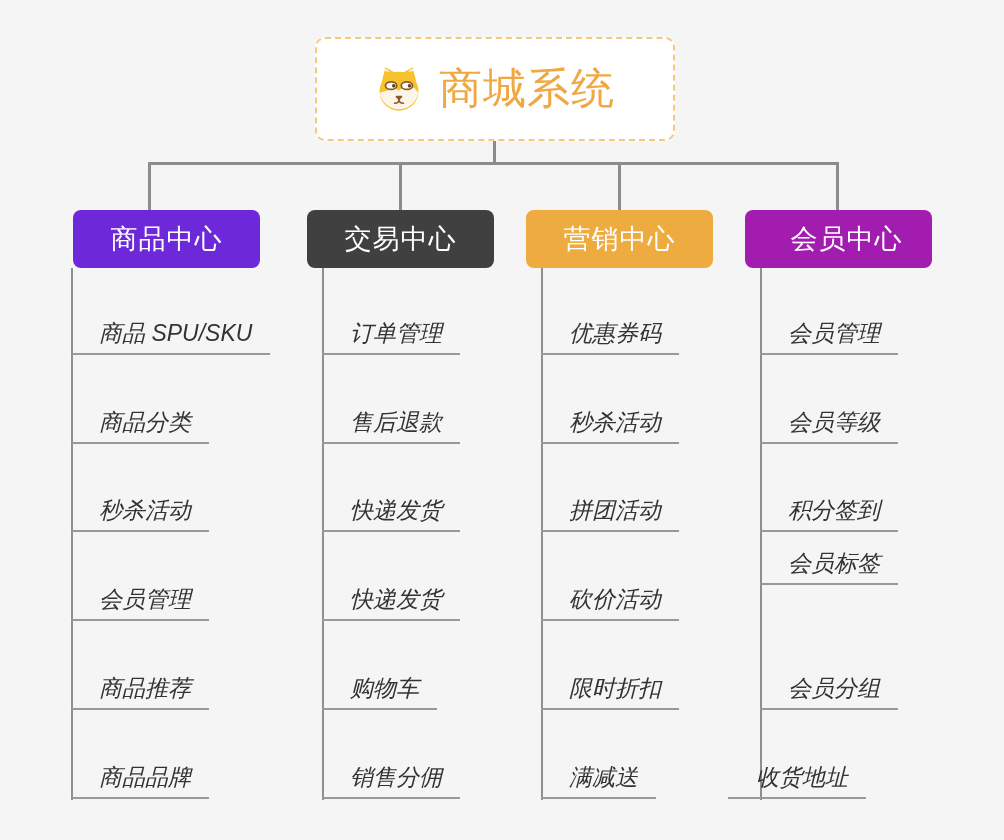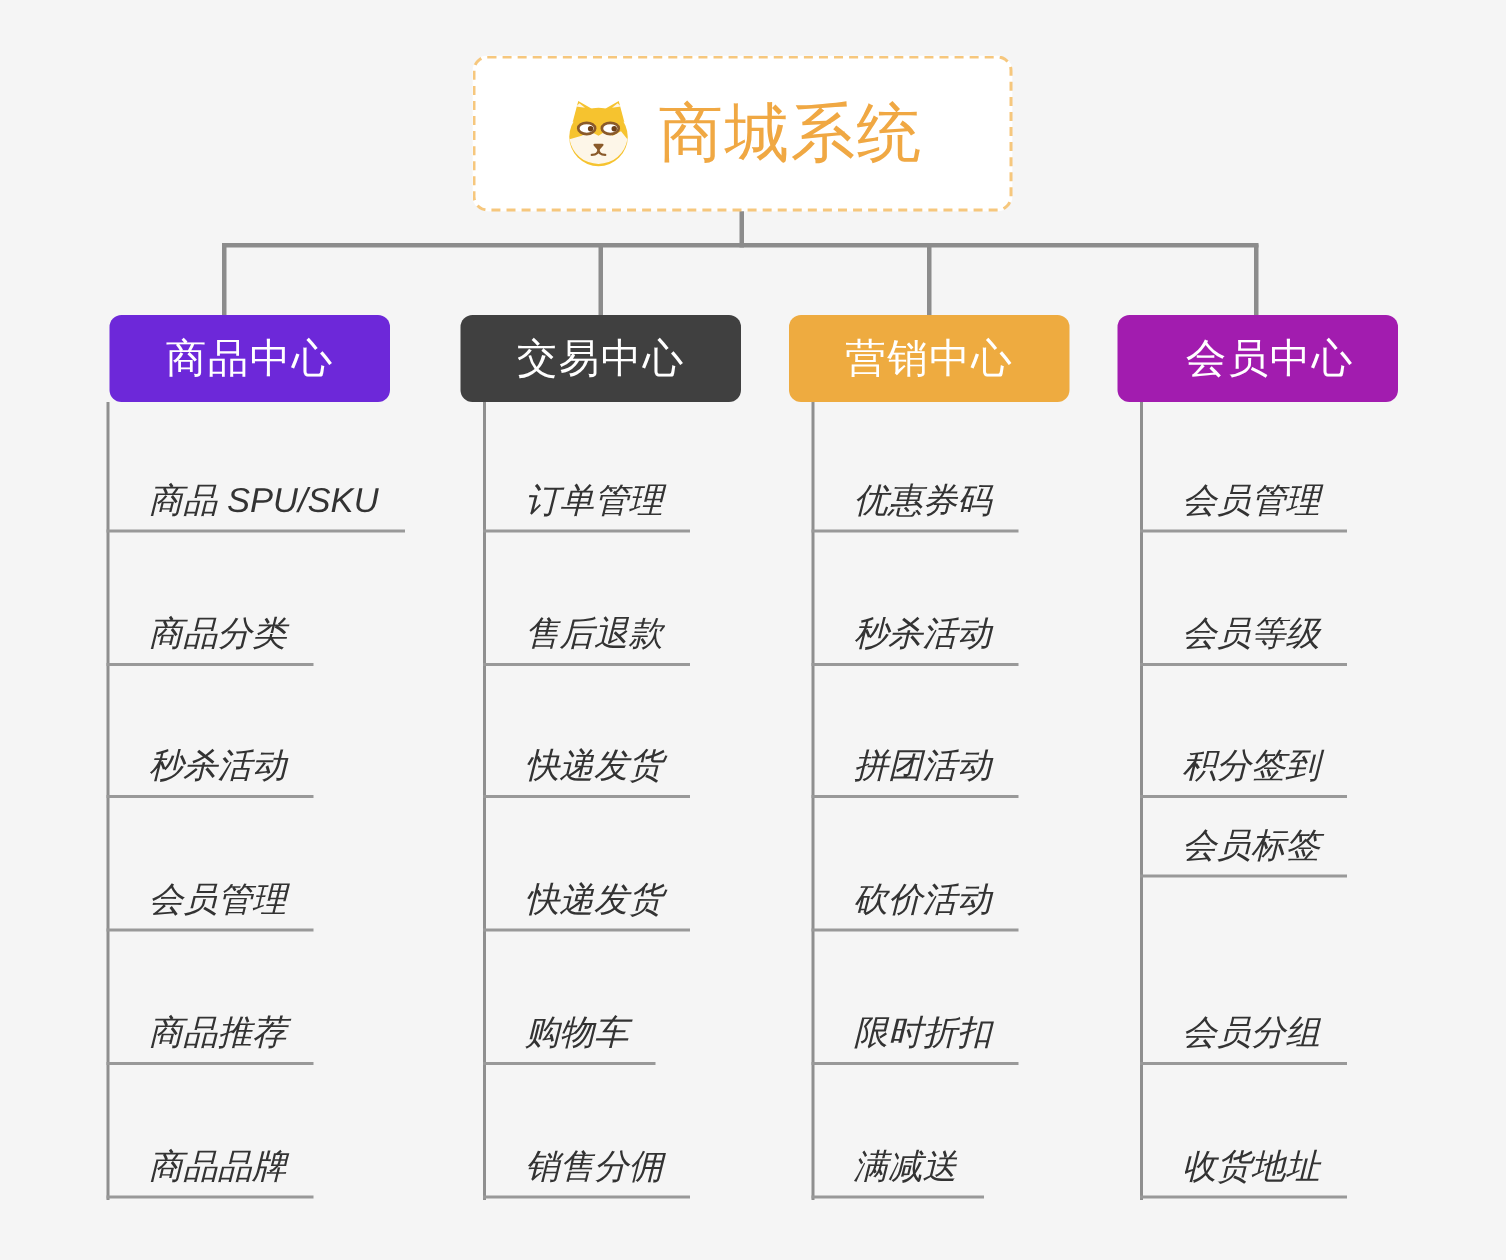--- a/index.html
+++ b/index.html
@@ -119,16 +119,16 @@
   </div>
 
   <div>
     <div class="branch-header" style="left: 745px; background: #a21caf; padding-left: 16px;">会员中心</div>
     <div class="branch-line" style="left:760px"></div>
     <div class="child" style="left:760px; top:318px">会员管理</div>
     <div class="child" style="left:760px; top:407px">会员等级</div>
     <div class="child" style="left:760px; top:495px">积分签到</div>
     <div class="child" style="left:760px; top:548px">会员标签</div>
     <div class="child" style="left:760px; top:673px">会员分组</div>
-    <div class="child" style="left:760px; top:762px">收货地址</div>
+    <div class="child" style="left:728px; top:762px">收货地址</div>
   </div>
 
 </div>
 
 </body></html>

